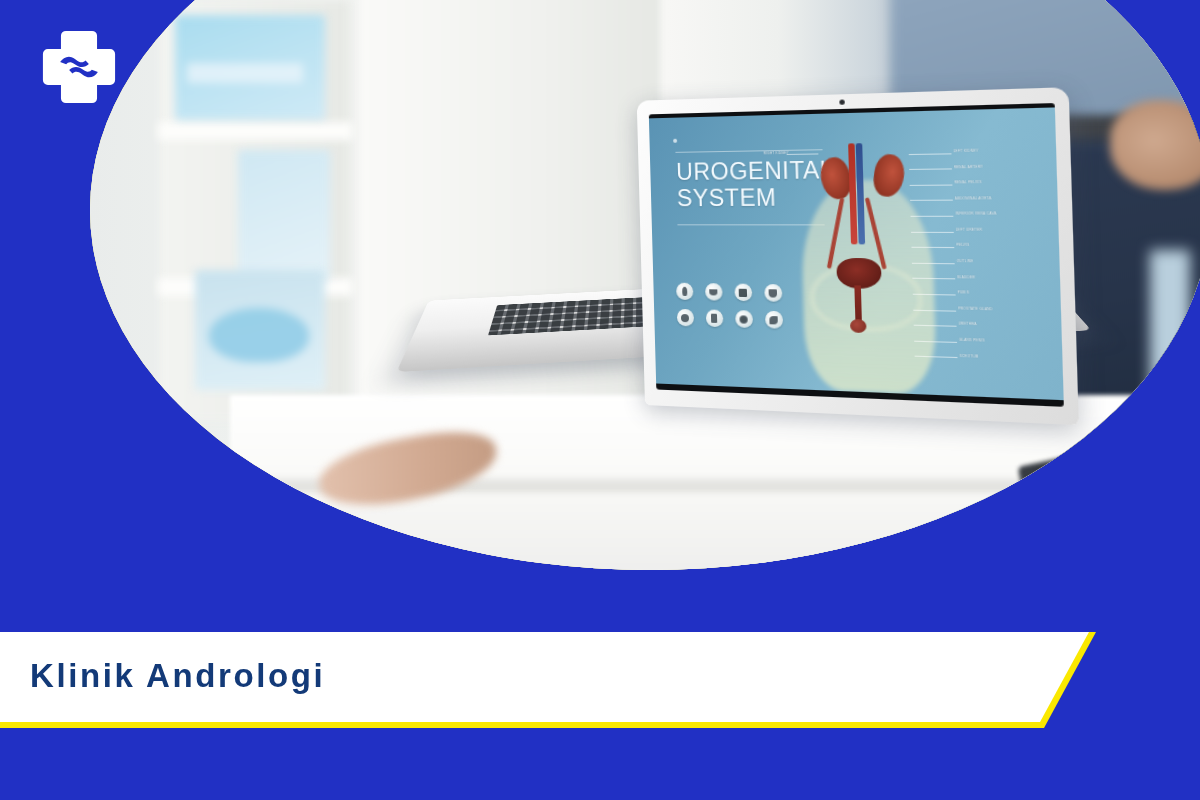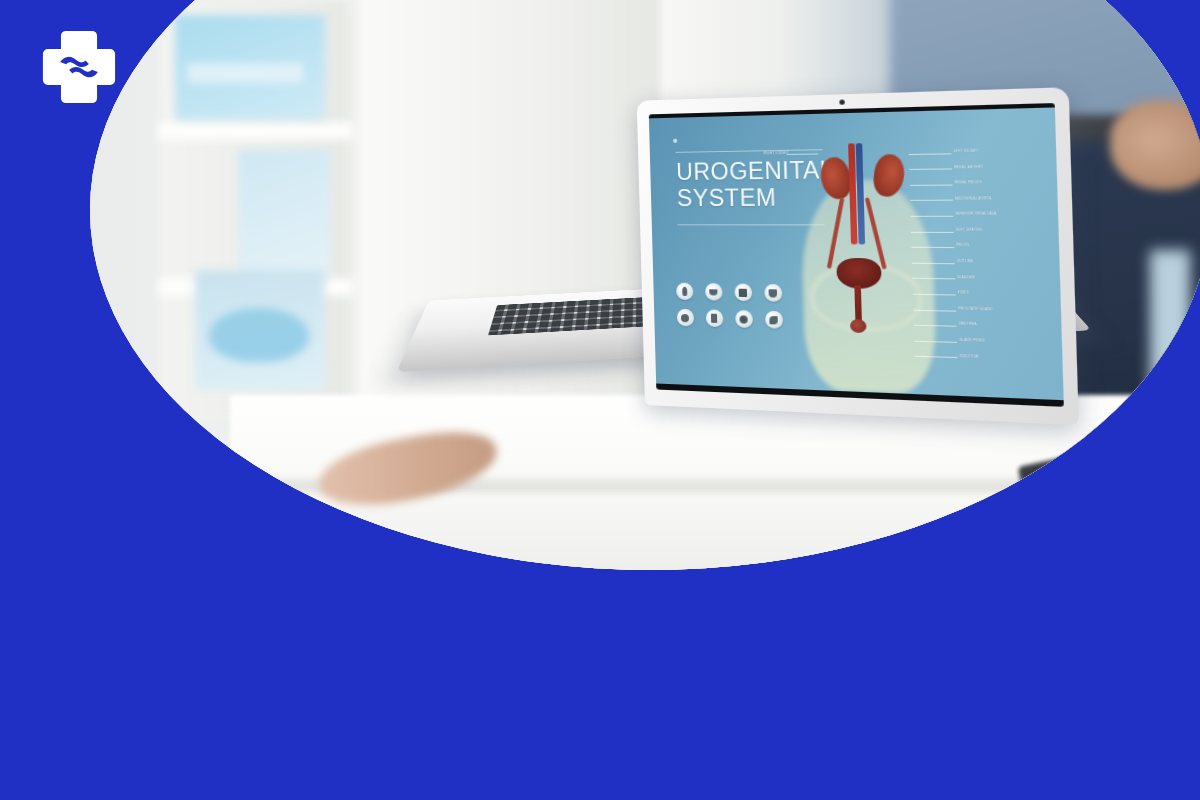--- a/index.html
+++ b/index.html
@@ -474,14 +474,19 @@
   </div>
 
   <div class="logo">
     <svg viewBox="0 0 100 100" width="82" height="82" aria-hidden="true">
       <path fill="#FFFFFF" d="M34 6h32a6 6 0 0 1 6 6v16h16a6 6 0 0 1 6 6v32a6 6 0 0 1-6 6H72v16a6 6 0 0 1-6 6H34a6 6 0 0 1-6-6V72H12a6 6 0 0 1-6-6V34a6 6 0 0 1 6-6h16V12a6 6 0 0 1 6-6z"></path>
       <path fill="#2130C4" d="M27 44c3-5 9-8 14-6 4 1.6 6 4 9 5.6 3 1.5 6 .6 8-1.4l4 4.2c-3.6 3.6-8.6 4.6-13 2.6-3-1.4-5.2-3.8-8.2-4.6-2.6-.7-5 .3-6.4 2.2l-7.4-2.6z"></path>
       <path fill="#2130C4" d="M73 56c-3 5-9 8-14 6-4-1.6-6-4-9-5.6-3-1.5-6-.6-8 1.4l-4-4.2c3.6-3.6 8.6-4.6 13-2.6 3 1.4 5.2 3.8 8.2 4.6 2.6.7 5-.3 6.4-2.2l7.4 2.6z"></path>
     </svg>
   </div>
 
+  <div class="banner">
+    <div class="banner-inner">
+      <div class="banner-title">Klinik Andrologi</div>
+    </div>
+  </div>
 
 </div>
 
 </body></html>

